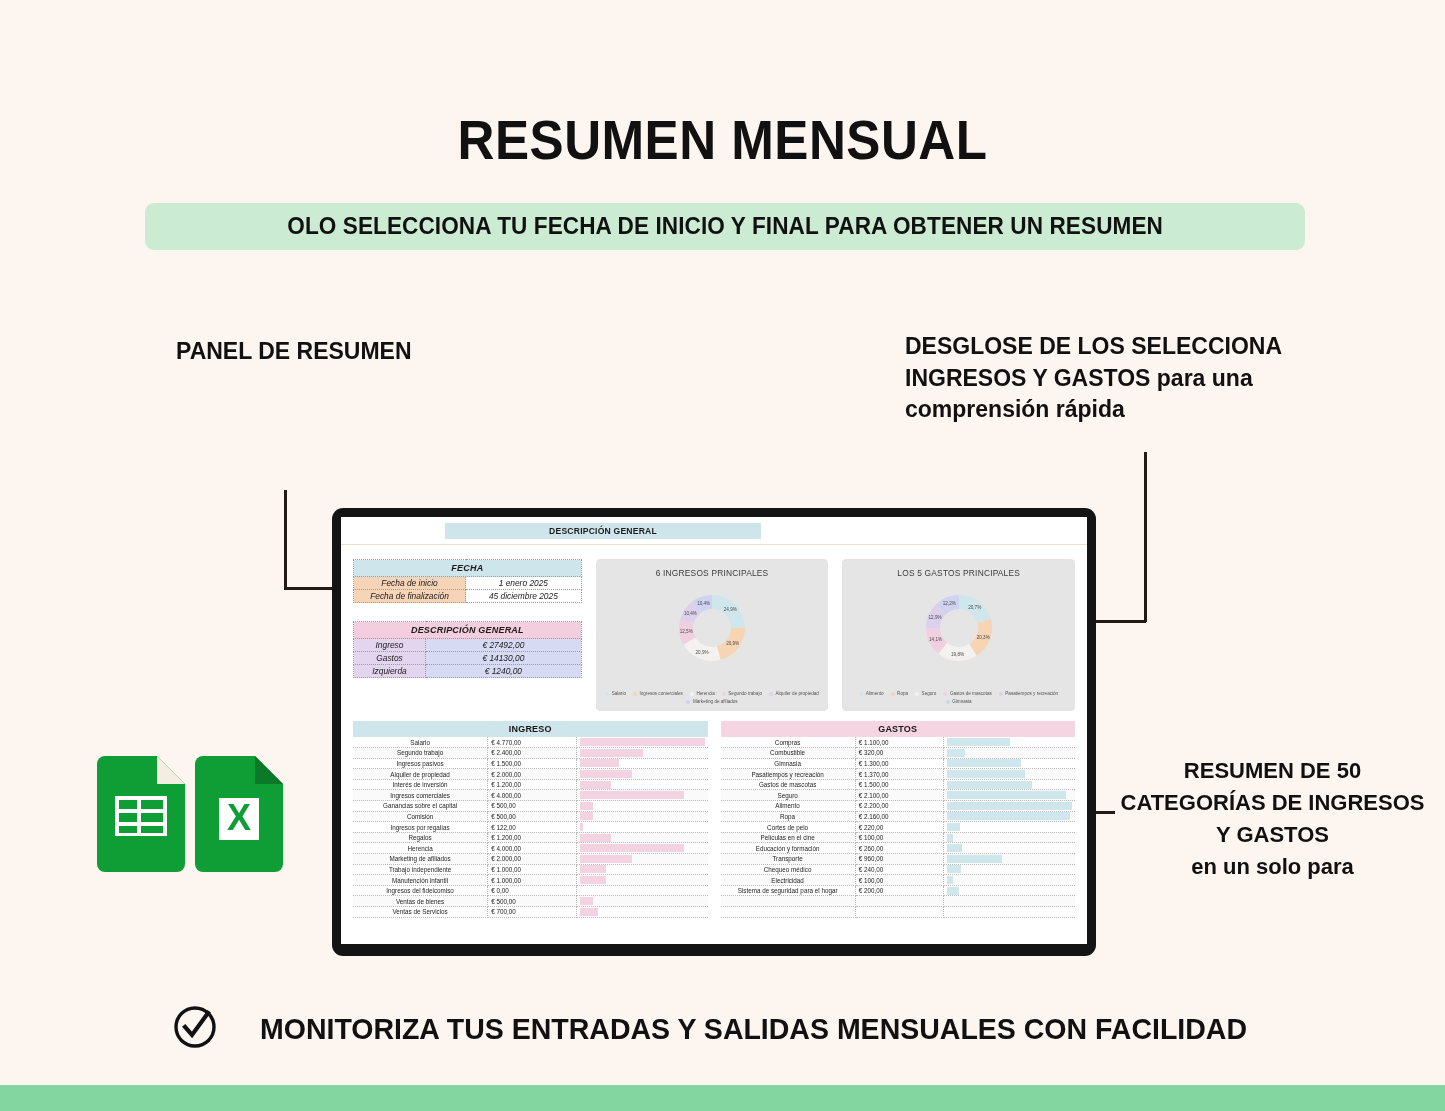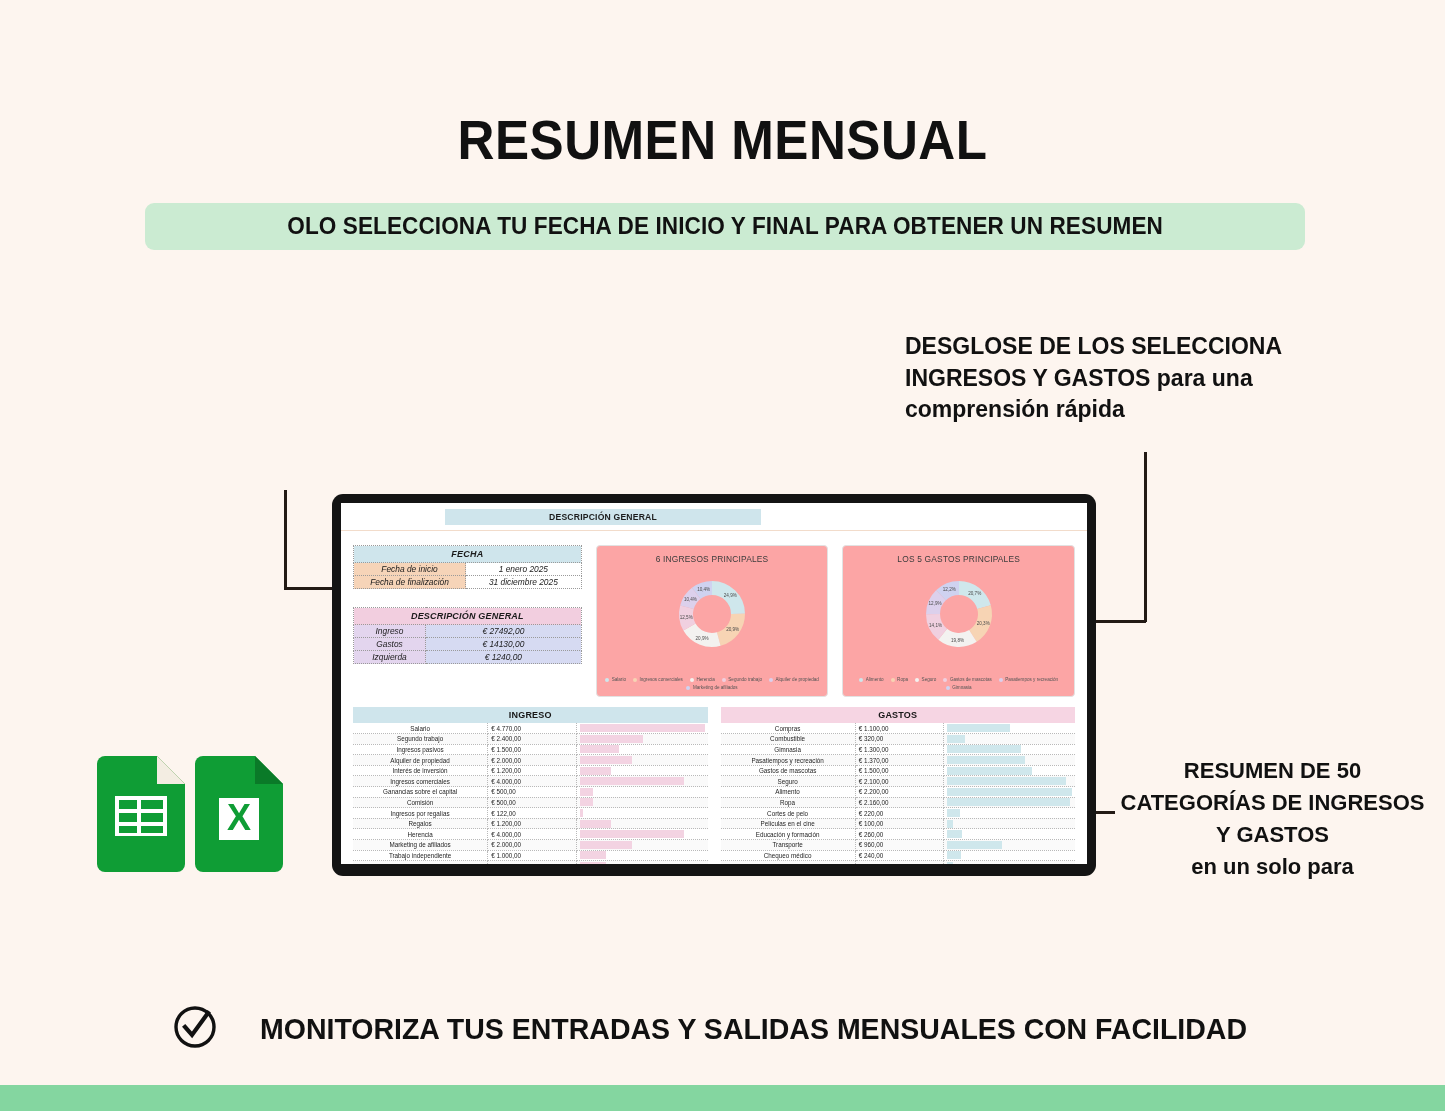--- a/index.html
+++ b/index.html
@@ -53,21 +53,21 @@
     border-left:15px solid #231A15;
   }
   .arrow-l {
     position:absolute; width:0; height:0;
     border-top:9px solid transparent; border-bottom:9px solid transparent;
     border-right:15px solid #231A15;
   }
 
   
   .tablet {
-    position:absolute; left:332px; top:494px; width:764px; height:382px;
+    position:absolute; left:332px; top:508px; width:764px; height:448px;
     background:#141414; border-radius:11px; padding:9px 9px 12px 9px;
   }
   .screen {
     width:100%; height:100%; background:#FFFFFF; overflow:hidden; position:relative;
   }
   .sheet-topbar {
     height:28px; position:relative; border-bottom:1px solid #F2DCCB;
   }
   .sheet-title-chip {
     position:absolute; left:104px; top:6px; width:316px; height:16px;
@@ -87,21 +87,21 @@
   .fecha-val { background:#FFFFFF; text-align:center; }
 
   .gap-16 { height:18px; }
 
   .desc-head { background:#F2CEDF; text-align:center; font-weight:bold; font-size:9px; padding:3px 0 !important; letter-spacing:0.2px;}
   .desc-lbl { background:#E3D5EE; text-align:center; width:72px; }
   .desc-val { background:#D6DAF2; text-align:center; }
 
   
   .chart-card {
-    width:238px; height:152px; background:#fca5a5; border:1px solid #E2E2E2;
+    width:238px; height:152px; background:#e5e5e5; border:1px solid #E2E2E2;
     border-radius:4px; position:relative;
   }
   .chart-card .ct {
     position:absolute; top:8px; left:0; width:100%; text-align:center;
     font-size:8.4px; color:#3b3b3b; letter-spacing:0.2px;
   }
   .donut-host { position:absolute; top:20px; left:0; width:100%; height:96px;
     display:flex; align-items:center; justify-content:center; }
   .legend {
     position:absolute; bottom:6px; left:0; width:100%;
@@ -145,20 +145,21 @@
 </head>
 <body>
 
 <h1 class="main-title">RESUMEN MENSUAL</h1>
 
 <div class="subtitle-band">
   <span>OLO SELECCIONA TU FECHA DE INICIO Y FINAL PARA OBTENER UN RESUMEN</span>
 </div>
 
 <div class="anno anno-left">
+  <div class="hd">PANEL DE RESUMEN</div>
 </div>
 
 <div class="anno anno-right-top">
   <span class="lt">DESGLOSE DE LOS SELECCIONA INGRESOS Y GASTOS</span><span> para una comprensión rápida</span>
 </div>
 
 <div class="anno anno-right-bottom">
   <span>RESUMEN DE 50 CATEGORÍAS DE INGRESOS Y GASTOS</span>
   <div class="soft">en un solo para</div>
 </div>
@@ -190,21 +191,21 @@
           <tbody>
               <tr>
                 <th class="fecha-head" colspan="2">FECHA</th>
               </tr>
           <tr>
             <td class="fecha-lbl">Fecha de inicio</td>
             <td class="fecha-val">1 enero 2025</td>
           </tr>
           <tr>
             <td class="fecha-lbl">Fecha de finalización</td>
-            <td class="fecha-val">31 diciembre 2025</td>
+            <td class="fecha-val">45 diciembre 2025</td>
           </tr>
         </tbody>
           </table>
 
         <div class="gap-16"></div>
 
         <table class="mini">
           <tbody>
               <tr>
                 <th class="desc-head" colspan="2">DESCRIPCIÓN GENERAL</th>

